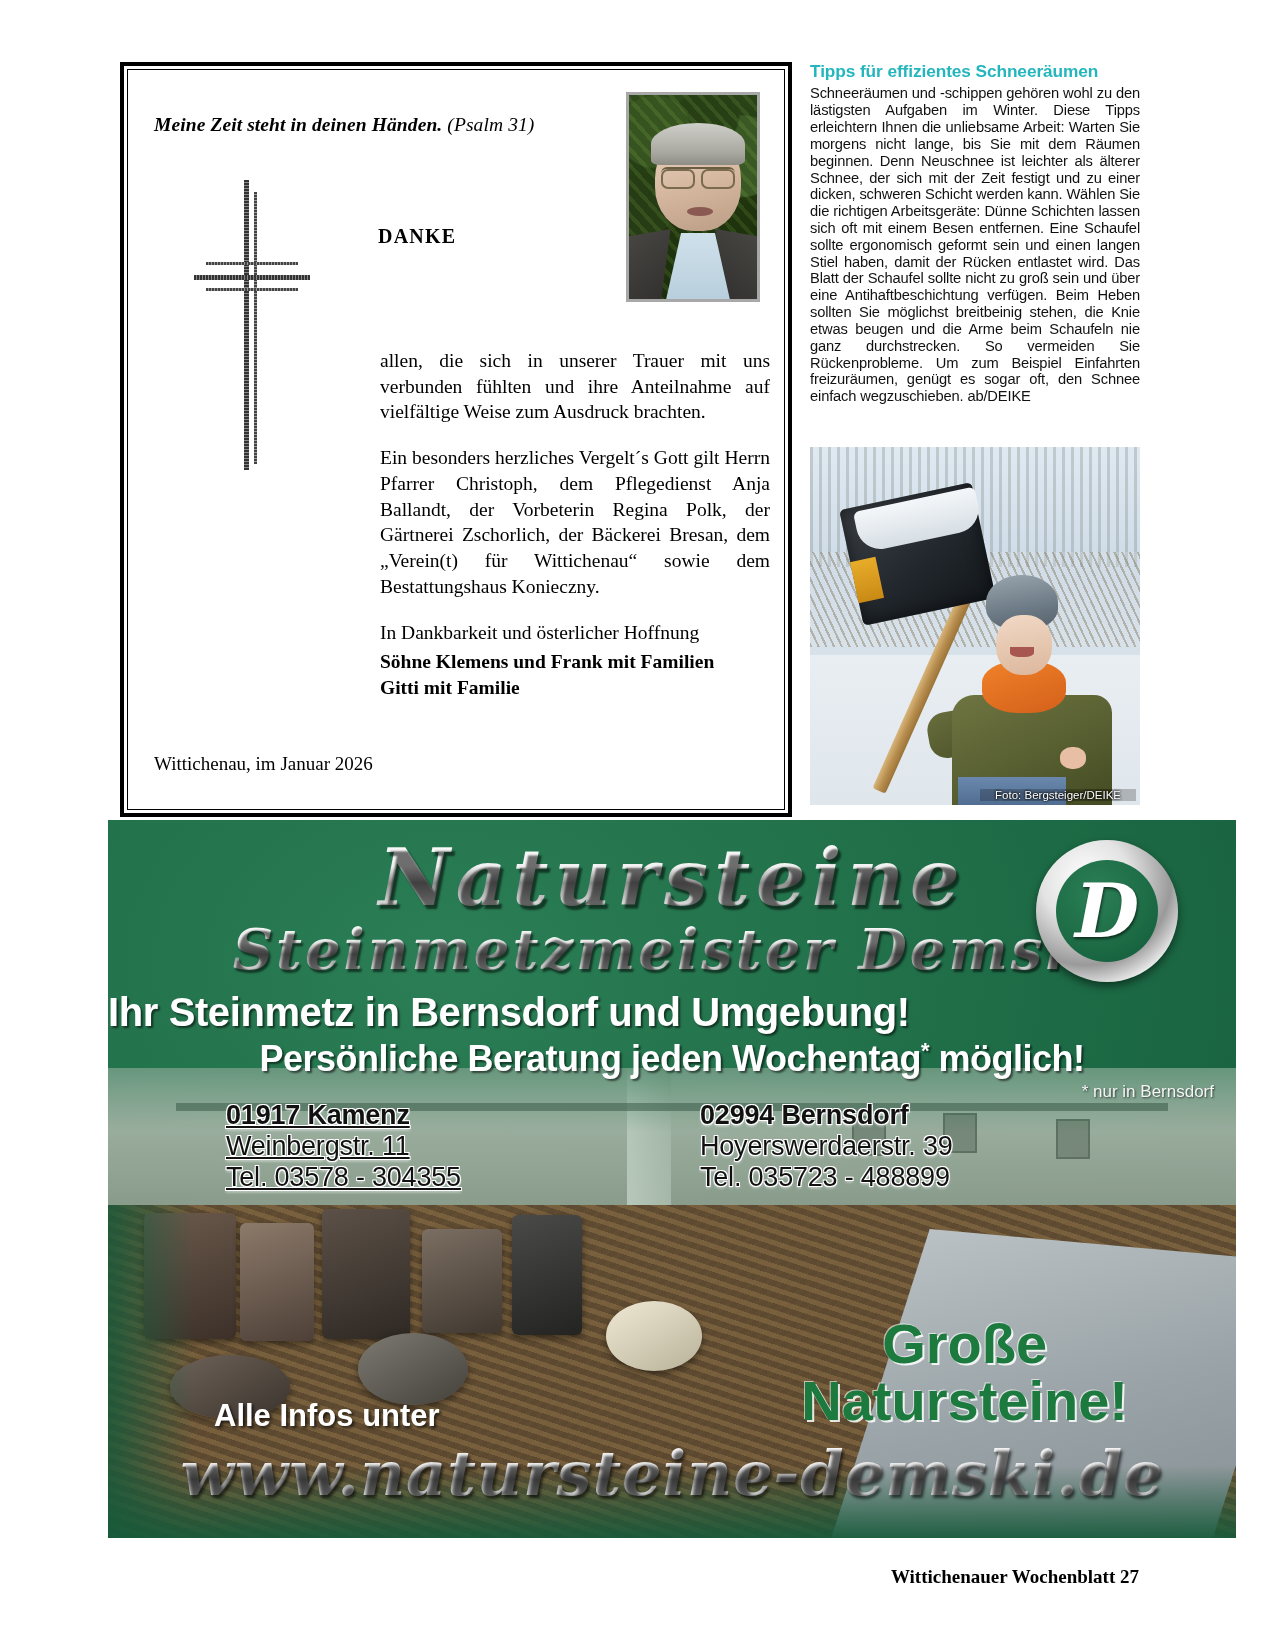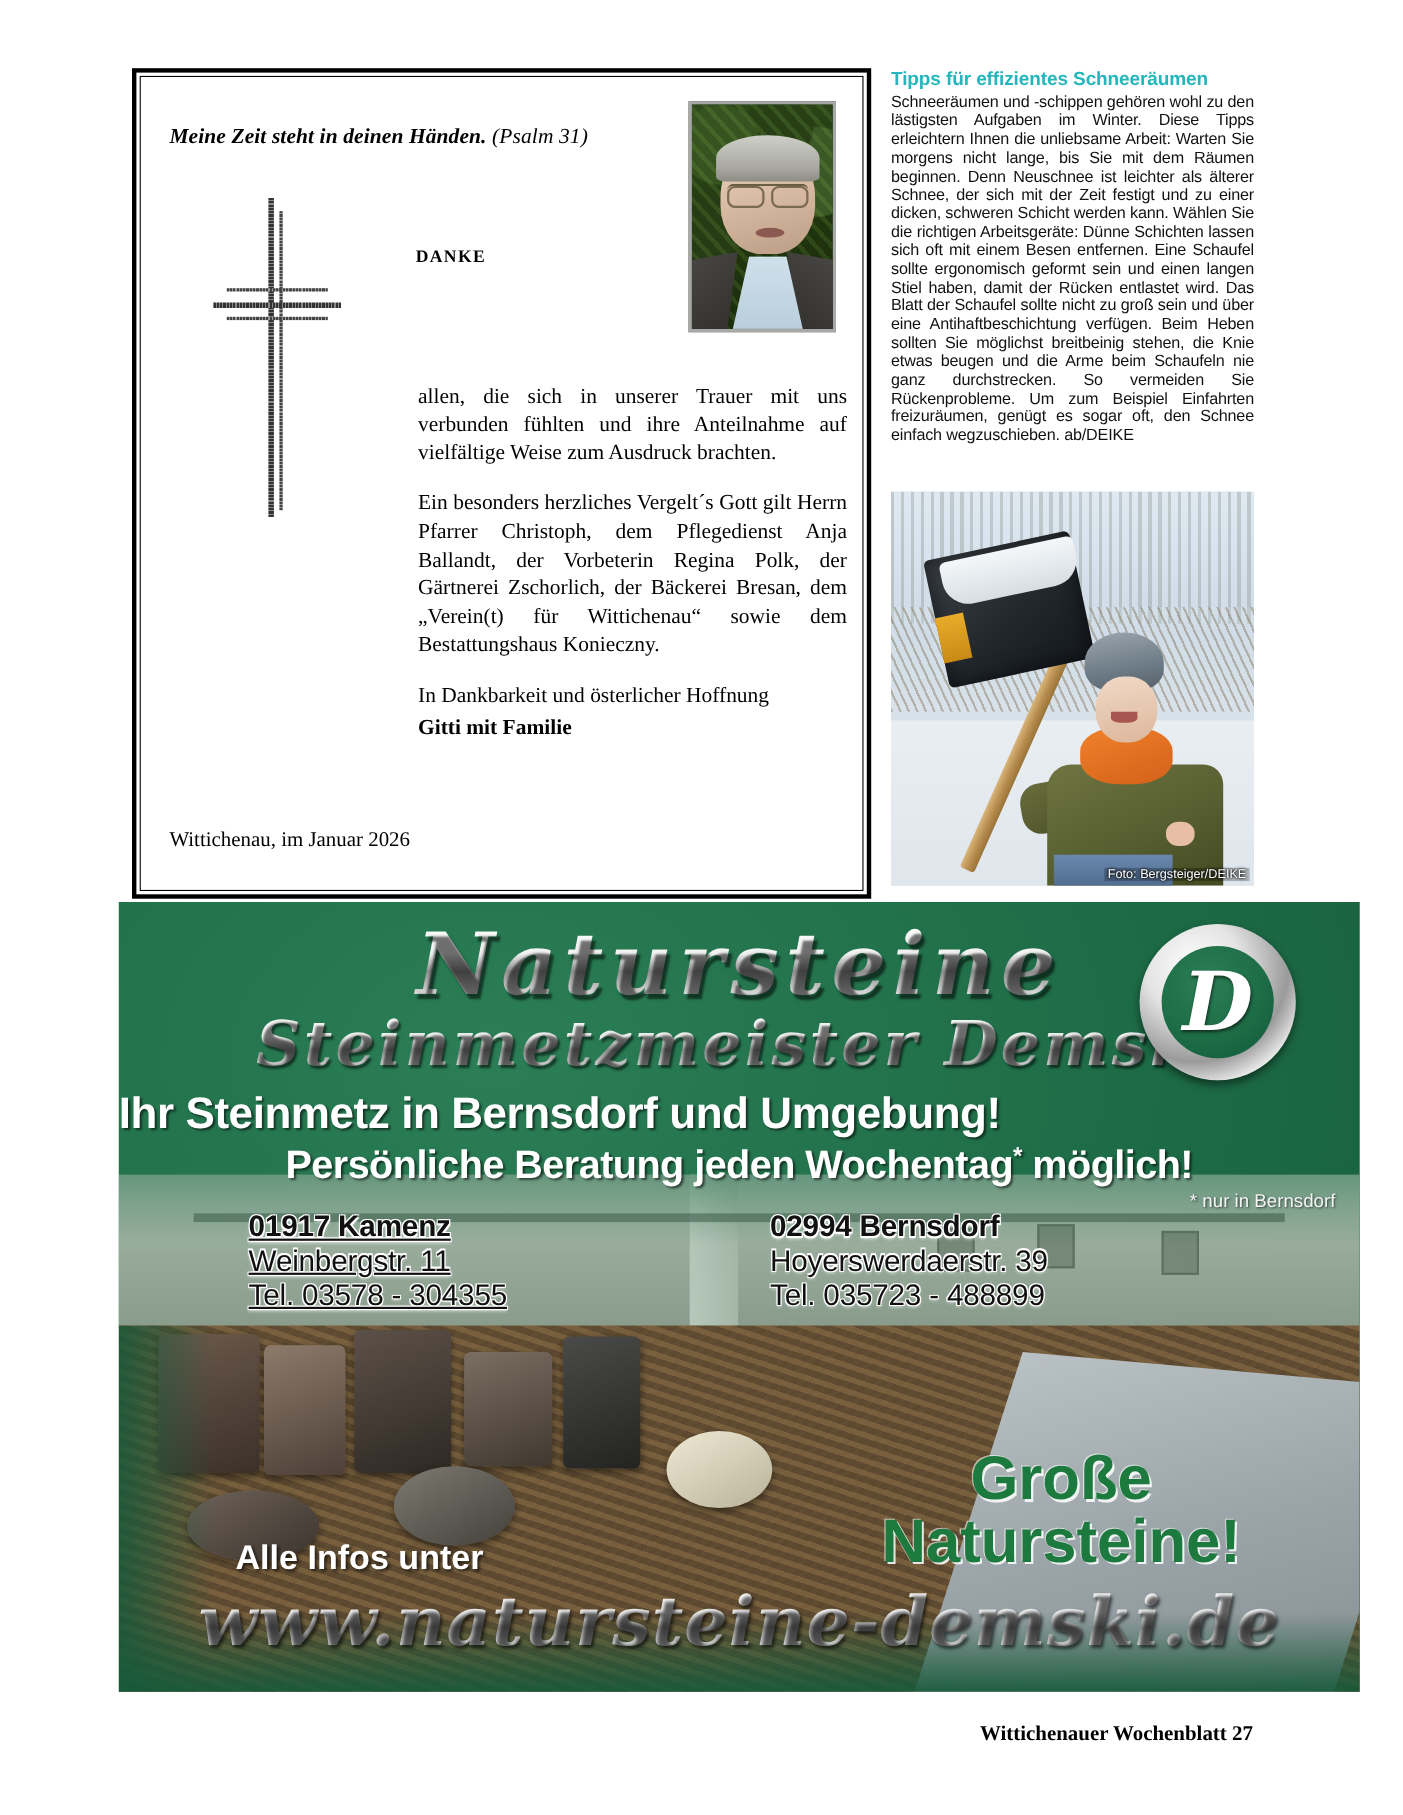--- a/index.html
+++ b/index.html
@@ -131,21 +131,21 @@
     background: repeating-linear-gradient(90deg,#444 0 2px, #999 2px 3px);
   }
   .cross .h3 {
     position: absolute; left: 14px; top: 108px; width: 92px; height: 3px;
     background: repeating-linear-gradient(90deg,#444 0 2px, #999 2px 3px);
   }
 
   .danke {
     position: absolute;
     left: 250px; top: 155px;
-    font-size: 16px; font-weight: 700;
+    font-size: 20px; font-weight: 700;
     letter-spacing: 1.2px;
   }
 
   .obit-body {
     position: absolute;
     left: 252px; top: 278px;
     width: 390px;
   }
   .obit-body p {
     font-size: 19.5px;
@@ -295,21 +295,21 @@
   .art-photo .hand {
     position:absolute; left:250px; top:300px; width:26px; height:22px;
     background:#e8bfa4; border-radius:45%;
   }
   .art-credit {
     position:absolute; right:4px; bottom:4px;
     font-family: "Liberation Sans", sans-serif;
     font-size: 11.5px; color:#fff;
     text-shadow: 0 0 3px #000, 0 0 2px #000;
     background: rgba(0,0,0,.22);
-    padding: 0 3px;
+    padding: 0 15px;
   }
 
   
   .ad {
     position: absolute;
     left: 108px; top: 820px;
     width: 1128px; height: 718px;
     background: #1c6b45;
     overflow: hidden;
   }
@@ -541,20 +541,21 @@
           <div class="h"></div>
           <div class="h3"></div>
         </div>
 
         <div class="danke">DANKE</div>
 
         <div class="obit-body">
           <p>allen, die sich in unserer Trauer mit uns verbunden fühlten und ihre Anteilnahme auf vielfältige Weise zum Ausdruck brachten.</p>
           <p>Ein besonders herzliches Vergelt´s Gott gilt Herrn Pfarrer Christoph, dem Pflegedienst Anja Ballandt, der Vorbeterin Regina Polk, der Gärtnerei Zschorlich, der Bäckerei Bresan, dem „Verein(t) für Wittichenau“ sowie dem Bestattungshaus Konieczny.</p>
           <p class="tight">In Dankbarkeit und österlicher Hoffnung</p>
+          <p class="bold tight">Söhne Klemens und Frank mit Familien</p>
           <p class="bold">Gitti mit Familie</p>
         </div>
 
 
         <div class="place-date">Wittichenau, im Januar 2026</div>
       </div>
     </div>
 
     <div class="article">
       <div class="art-head">Tipps für effizientes Schneeräumen</div>

